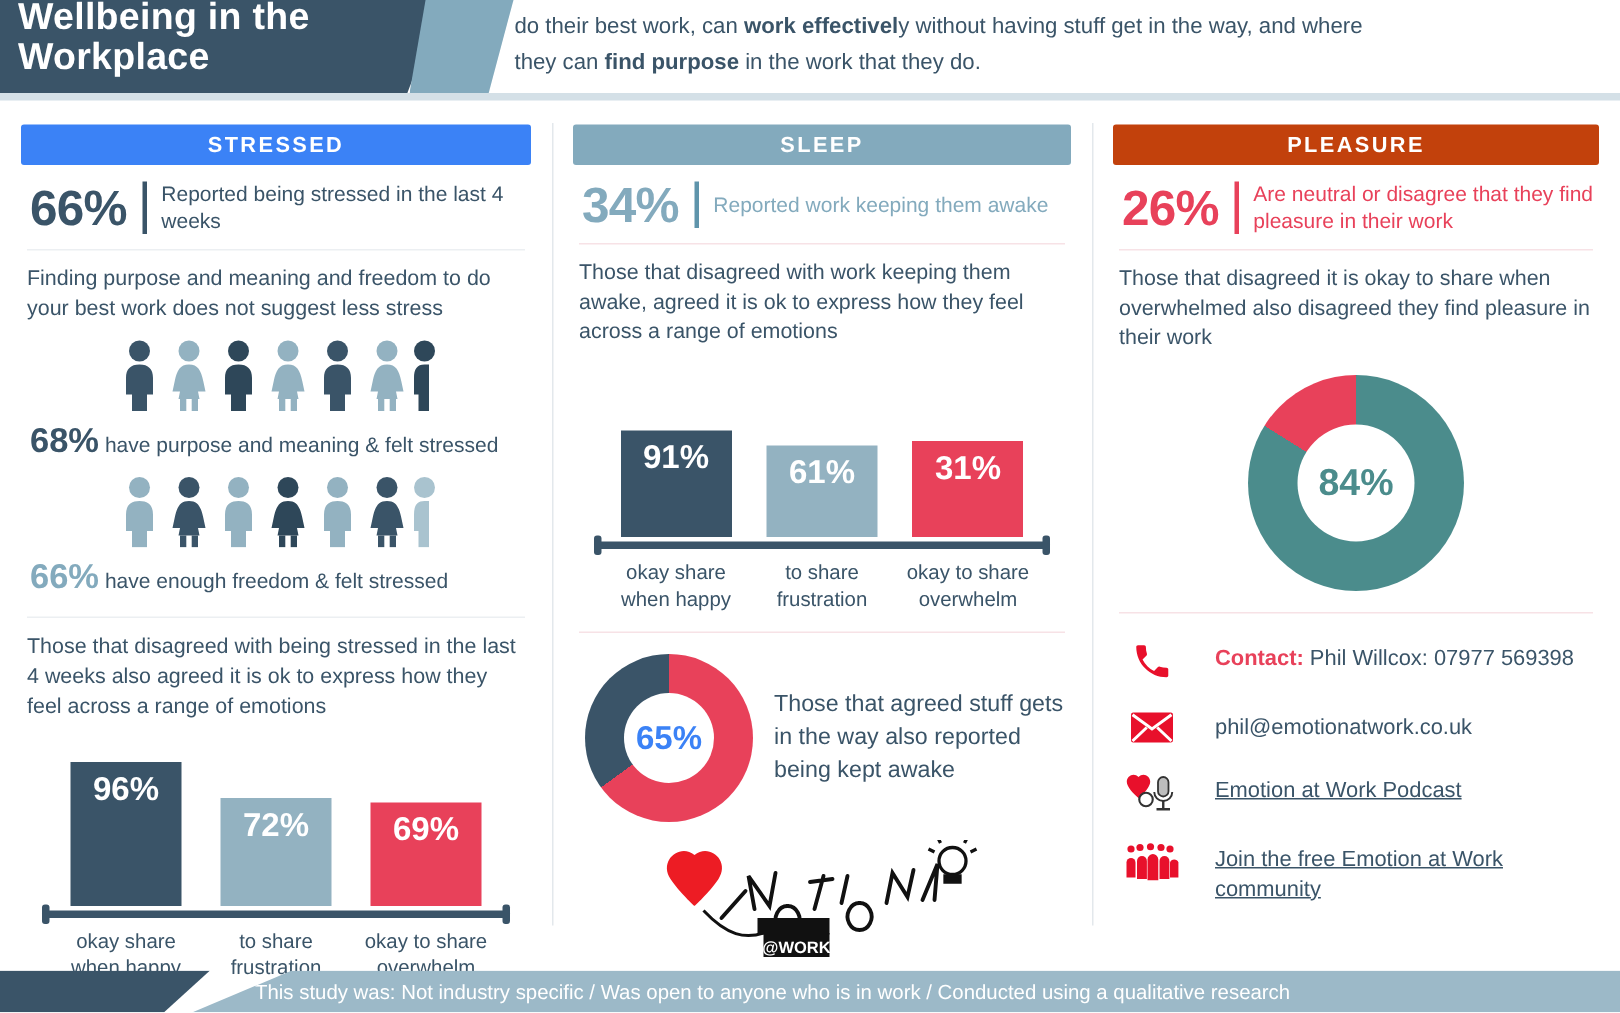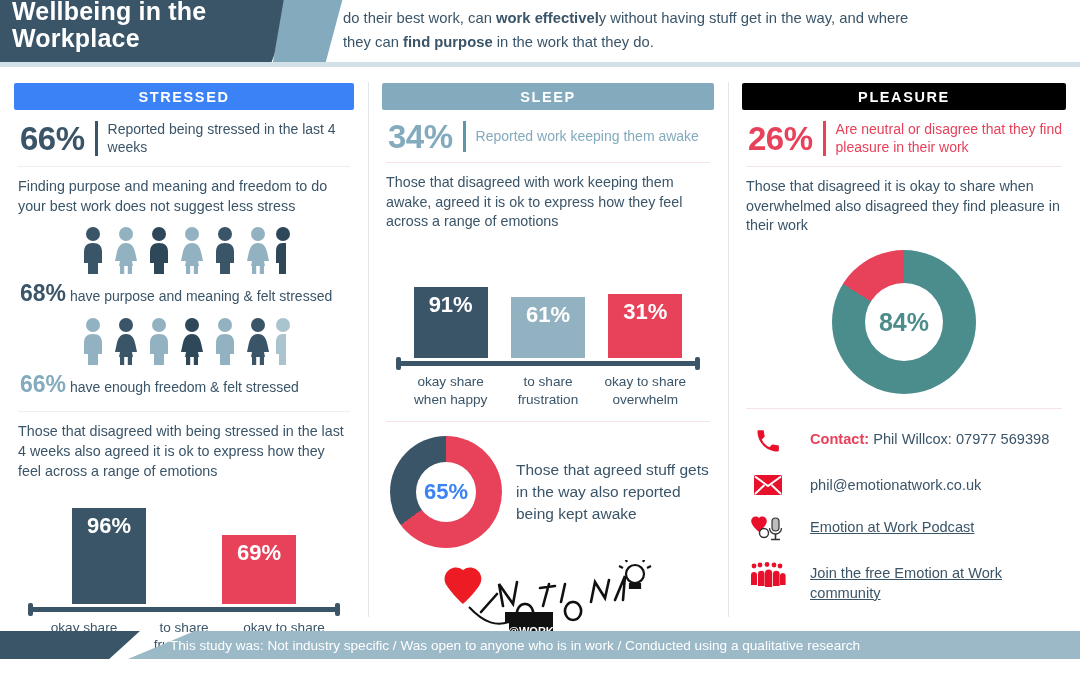--- a/index.html
+++ b/index.html
@@ -48,21 +48,21 @@
   .col-3 { width: 352px; }
   .vrule { position: absolute; top: 10px; bottom: 30px; width: 1px; background: #e3e8ec; }
 
   .band {
     height: 27px; border-radius: 2px; display: flex; align-items: center; justify-content: center;
     color: #fff; font-size: 14.5px; font-weight: bold; letter-spacing: 1.6px;
     margin: 11px 0 0 0;
   }
   .band.stressed { background: #3b82f6; }
   .band.sleep    { background: #83aabd; }
-  .band.pleasure { background: #000000; }
+  .band.pleasure { background: #c2410c; }
 
   .stat { display: flex; align-items: center; gap: 10px; margin: 10px 0 0 6px; }
   .stat-num { font-size: 33px; font-weight: bold; line-height: 1; letter-spacing: -0.5px; }
   .stat-bar { width: 3px; align-self: stretch; margin: 1px 0; }
   .stat-desc { font-size: 14px; line-height: 1.32; max-width: 230px; }
   .s-dark  .stat-num, .s-dark .stat-desc  { color: #3a5468; } .s-dark  .stat-bar { background: #3a5468; }
   .s-blue  .stat-num, .s-blue .stat-desc  { color: #83aabd; } .s-blue  .stat-bar { background: #5f94ab; }
   .s-red   .stat-num, .s-red .stat-desc   { color: #e8415a; } .s-red   .stat-bar { background: #e8415a; }
 
   .hrule { height: 1px; background: #eceff2; margin: 9px 4px 0 4px; }
@@ -108,21 +108,21 @@
 
   
   .contact { margin: 18px 8px 0 8px; }
   .crow { display: flex; align-items: flex-start; gap: 24px; margin-bottom: 18px; }
   .cicon { flex: none; width: 36px; display: flex; align-items: center; justify-content: center; }
   .ctext { font-size: 14.6px; color: #3a5468; line-height: 1.35; padding-top: 3px; }
   .ctext .lbl { color: #e8415a; font-weight: bold; }
   .ctext.link { text-decoration: underline; cursor: pointer; }
 
   
-  .footer { position: absolute; left: 0; bottom: 16px; width: 1080px; height: 36px; }
+  .footer { position: absolute; left: 0; bottom: 0; width: 1080px; height: 36px; }
   .ft-dark { position: absolute; left: 0; top: 8px; width: 140px; height: 28px; background: #3a5468;
              clip-path: polygon(0 0, 100% 0, 78% 100%, 0 100%); }
   .ft-light { position: absolute; left: 128px; top: 8px; right: 0; height: 28px; background: #9cb9c8;
               clip-path: polygon(7% 0, 100% 0, 100% 100%, 0 100%);
               display: flex; align-items: center; padding-left: 42px; }
   .ft-text { color: #ffffff; font-size: 13.6px; white-space: nowrap; }
 
   
   .logo { display: flex; justify-content: center; margin-top: 12px; }
 </style>
@@ -239,20 +239,21 @@
         <span class="pc">66%</span><span class="lt"> have enough freedom &amp; felt stressed</span>
       </div>
 
       <div class="hrule" style="margin-top:13px"></div>
 
       <div class="blurb">Those that disagreed with being stressed in the last 4 weeks also agreed it is ok to express how they feel across a range of emotions</div>
 
       <div class="barchart">
         <div class="bars">
           <div class="bar b1" style="height:96px">96%</div>
+          <div class="bar b2" style="height:72px">72%</div>
           <div class="bar b3" style="height:69px">69%</div>
         </div>
         <div class="axis">
           <div class="axis-line"></div>
           <div class="axis-cap l"></div>
           <div class="axis-cap r"></div>
         </div>
         <div class="bar-labels">
           <div class="bar-label">okay share
 when happy</div>

